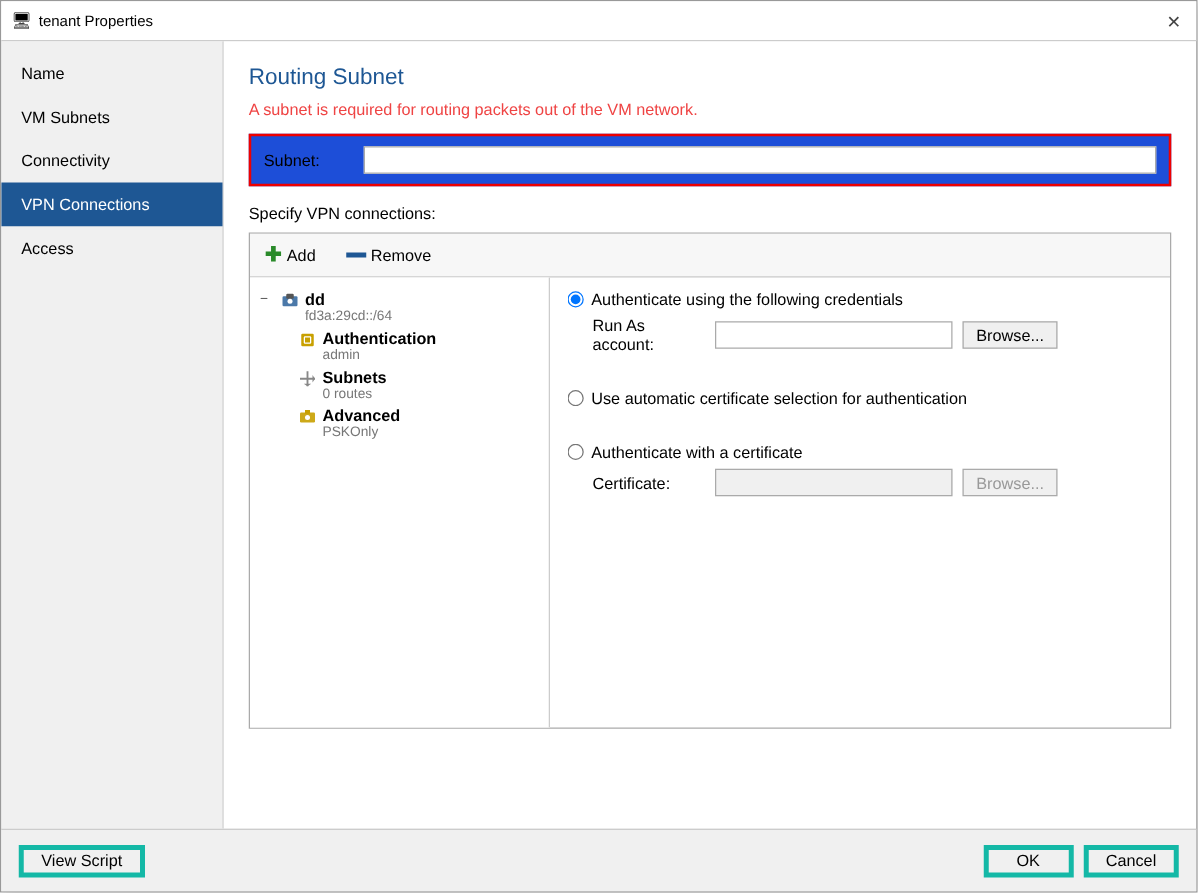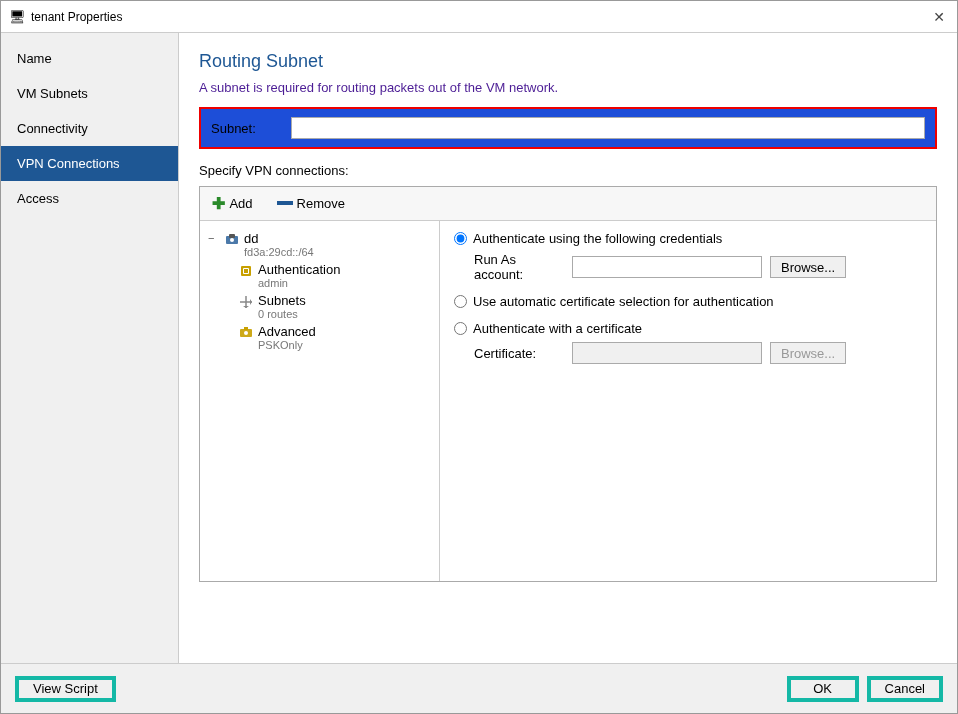--- a/index.html
+++ b/index.html
@@ -86,21 +86,21 @@
       overflow-y: auto;
     }
     .page-title {
       font-size: 18px;
       color: #1e5794;
       font-weight: normal;
       margin-bottom: 8px;
     }
     .subtitle {
       font-size: 13px;
-      color: #4c1d95;
+      color: #ef4444;
       margin-bottom: 12px;
     }
     .subnet-box {
       border: 2px solid #e00;
       padding: 8px 10px;
       display: flex;
       align-items: center;
       margin-bottom: 14px;
       background: #1d4ed8;
     }
@@ -195,37 +195,37 @@
       align-items: center;
       justify-content: center;
     }
     .tree-node-text {
       display: flex;
       flex-direction: column;
     }
     .tree-node-name {
       font-size: 13px;
       color: #000;
-      font-weight: 400;
+      font-weight: 700;
     }
     .tree-node-sub {
       font-size: 11px;
       color: #777;
     }
     .tree-children {
       margin-left: 14px;
     }
     .details-panel {
       flex: 1;
       padding: 10px 14px;
     }
     .radio-group {
       display: flex;
       flex-direction: column;
-      gap: 12px;
+      gap: 28px;
     }
     .radio-option {
       display: flex;
       flex-direction: column;
       gap: 0;
     }
     .radio-row {
       display: flex;
       align-items: center;
       gap: 6px;

